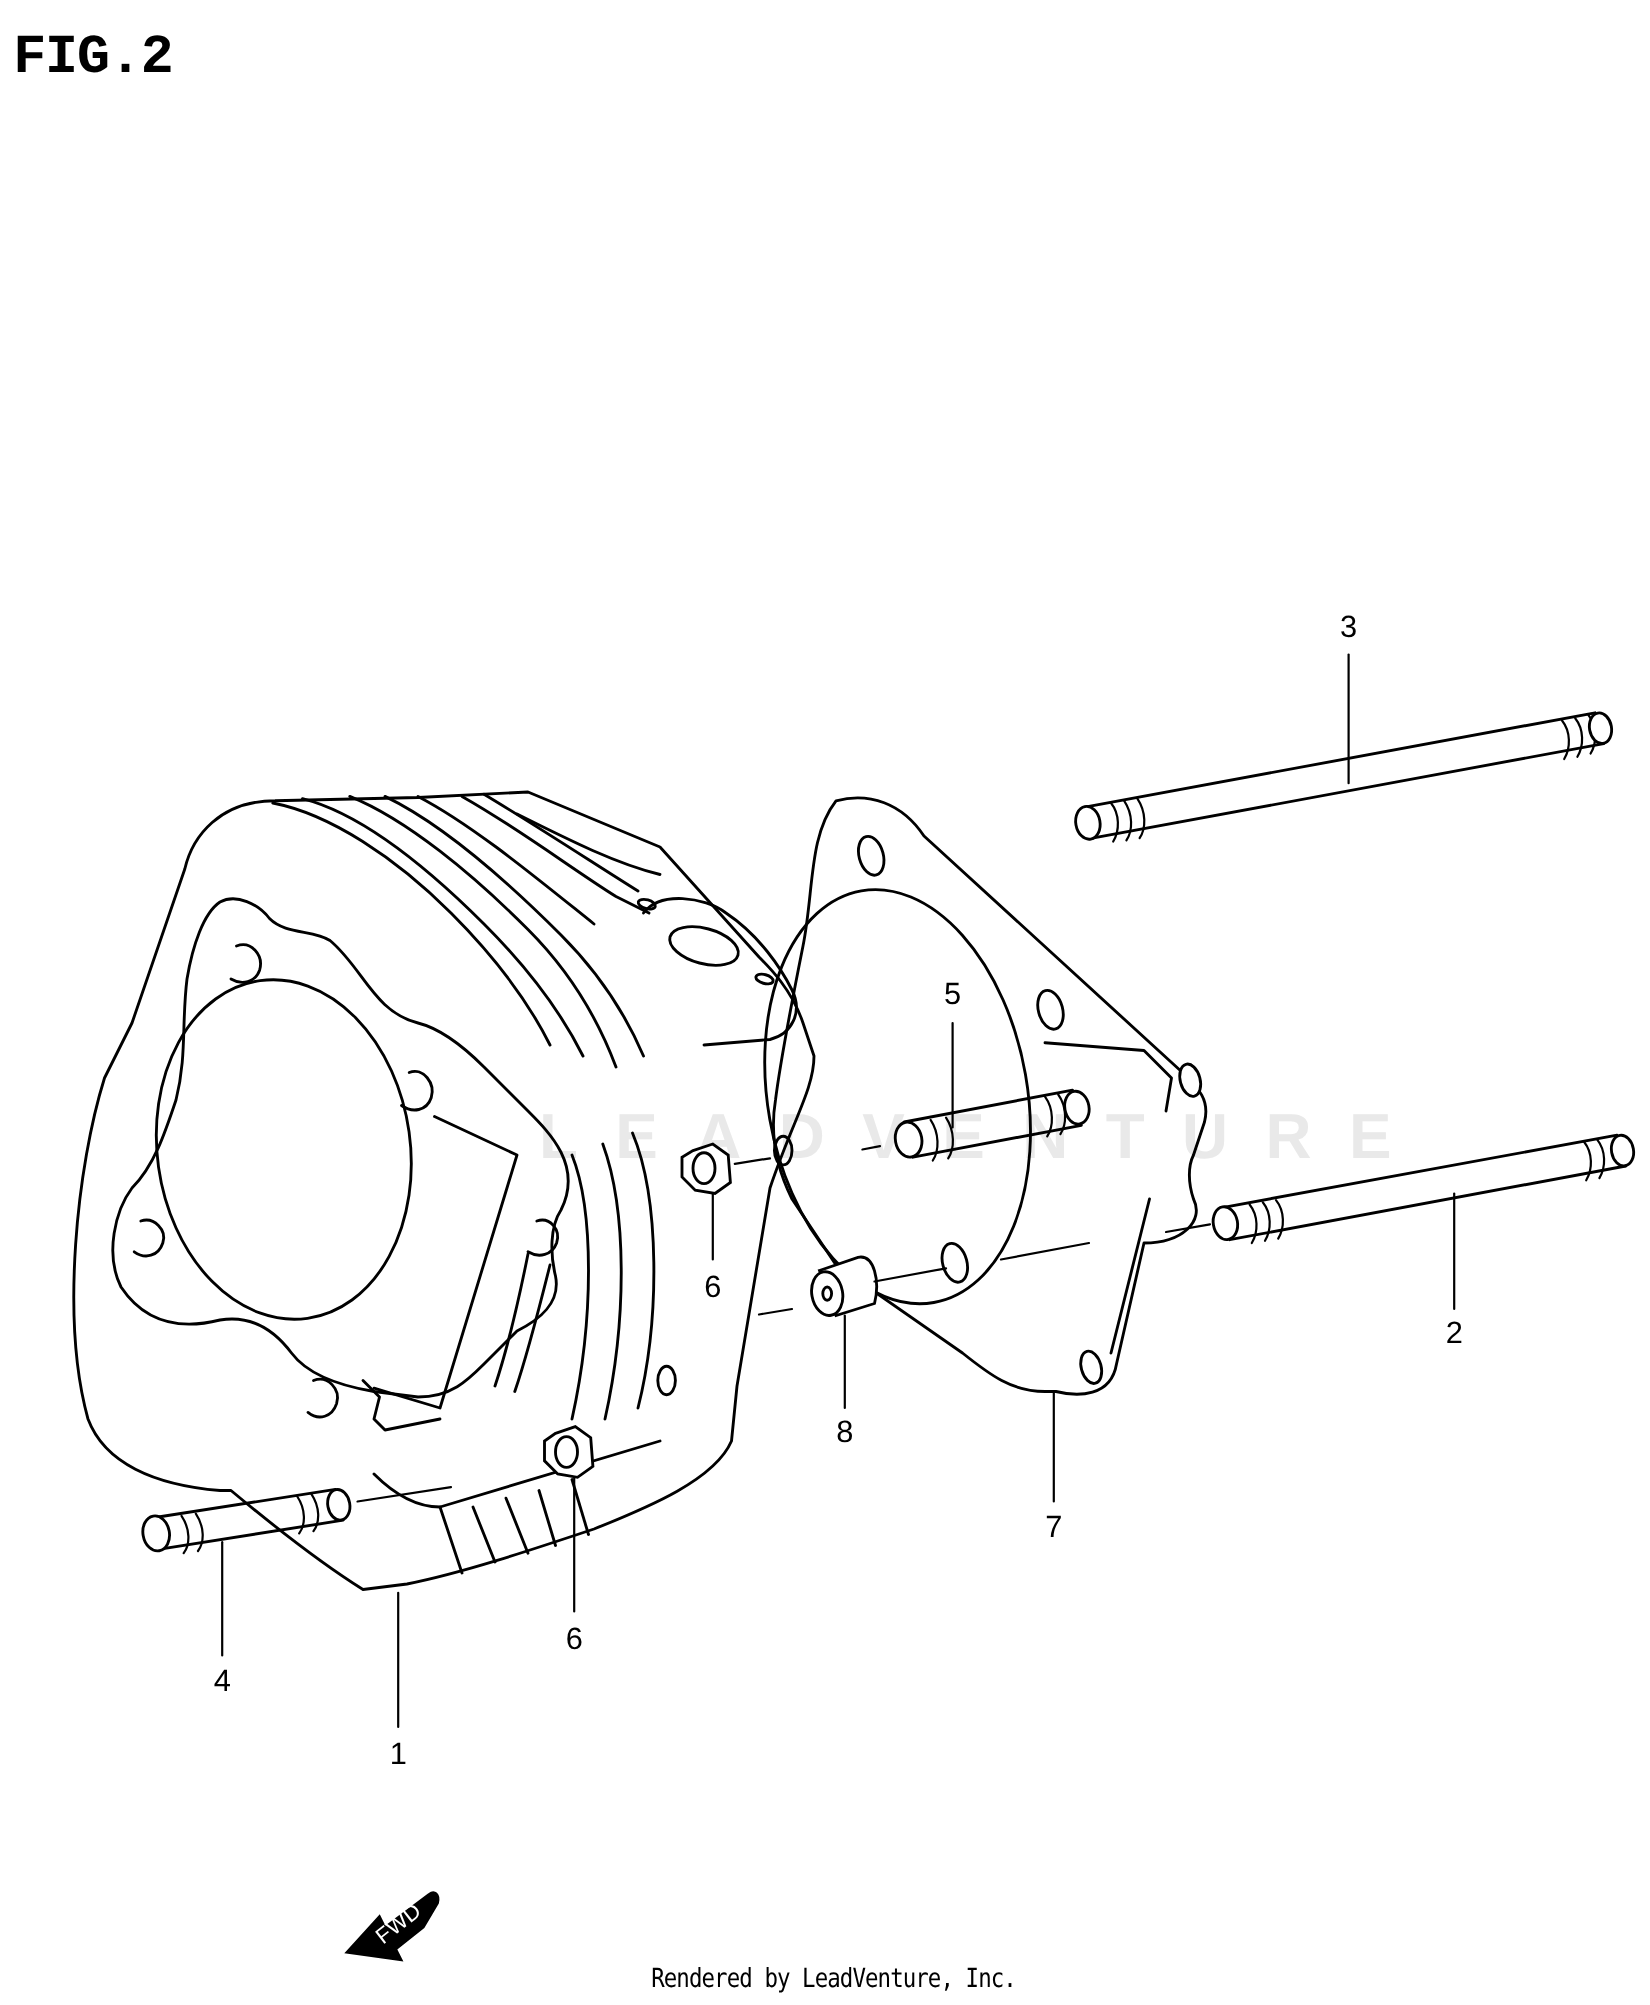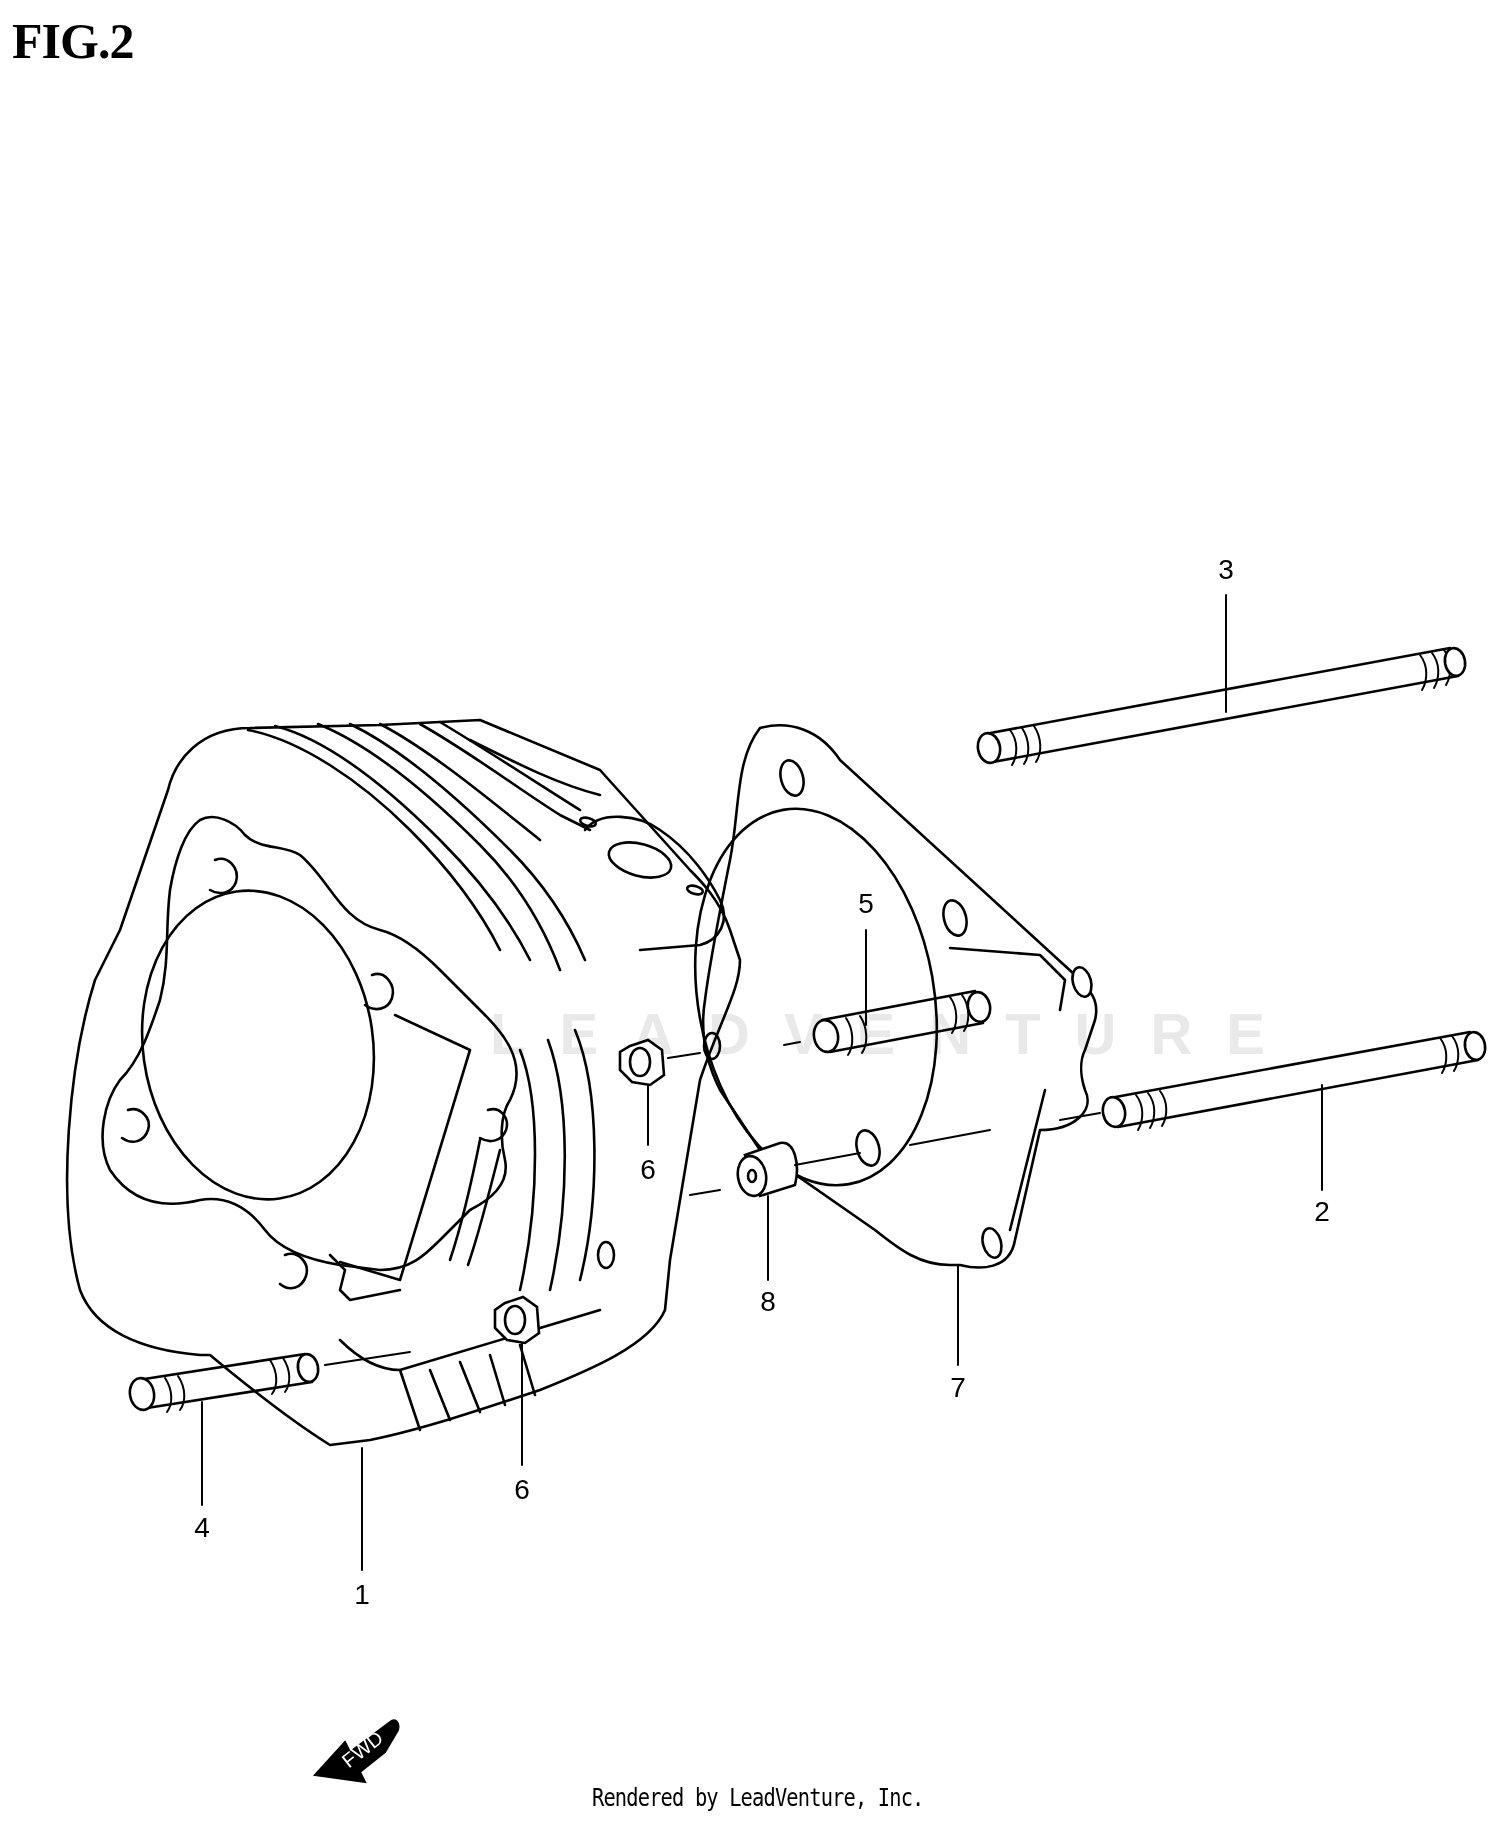--- a/index.html
+++ b/index.html
@@ -1,17 +1,17 @@
 <!DOCTYPE html>
 <html><head>
 <meta charset="utf-8">
 <style>
   html,body{margin:0;padding:0;background:#ffffff;}
   body{width:1500px;height:1823px;position:relative;overflow:hidden;font-family:"Liberation Sans",sans-serif;}
-  .fig-title{position:absolute;left:12px;top:12px;font-size:50px;font-weight:bold;color:#000;letter-spacing:-1px;font-family:Liberation Serif, serif;}
+  .fig-title{position:absolute;left:12px;top:24px;font-size:50px;font-weight:bold;color:#000;letter-spacing:-1px;font-family:Liberation Mono, monospace;}
   svg.art{position:absolute;left:0;top:0;width:1500px;height:1823px;}
   svg.art .ln{fill:none;stroke:#000;stroke-width:2.6;stroke-linecap:round;stroke-linejoin:round;}
   svg.art .thin{fill:none;stroke:#000;stroke-width:2;stroke-linecap:round;}
   svg.art .fillw{fill:#fff;stroke:#000;stroke-width:2.6;}
   .callout{position:absolute;font-size:28px;color:#000;font-family:"Liberation Sans",sans-serif;transform:translate(-50%,-50%);}
   .watermark{position:absolute;left:490px;top:1000px;font-size:58px;letter-spacing:34px;color:#e9e9e9;font-weight:bold;font-family:"Liberation Sans",sans-serif;}
   .credit{position:absolute;left:592px;top:1784px;font-size:24px;color:#000;font-family:"DejaVu Sans Mono",monospace;letter-spacing:-1px;transform:scaleX(0.85);transform-origin:left top;}
   .fwd-label{position:absolute;left:340px;top:1738px;font-size:20px;color:#fff;transform:rotate(-38deg);font-family:"Liberation Sans",sans-serif;}
 </style>
 </head>

